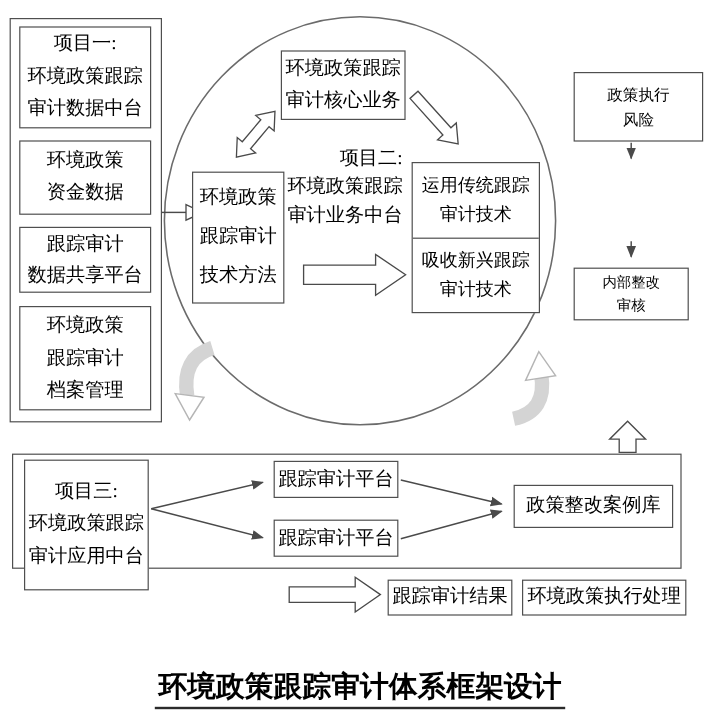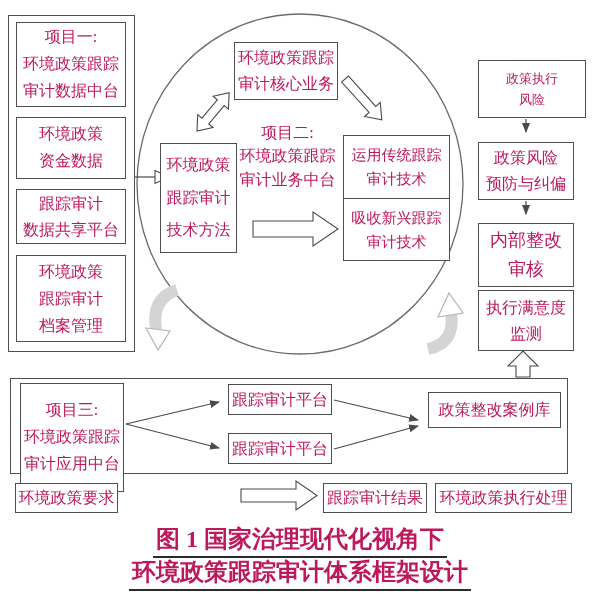--- a/index.html
+++ b/index.html
@@ -1,25 +1,25 @@
 <!DOCTYPE html>
 <html><head>
 <meta charset="utf-8">
 <style>
   *{box-sizing:border-box}
   body{margin:0;background:#ffffff}
   .stage{position:relative;width:600px;height:594px;background:#fff;
-         font-family:"Liberation Serif","DejaVu Serif",serif;color:#be185d;overflow:hidden}
+         font-family:"Liberation Serif","DejaVu Serif",serif;color:#000000;overflow:hidden}
   .layer{position:absolute;left:0;top:0}
   .box{position:absolute;border:1px solid #4f4f4f;background:#fff;
        display:flex;align-items:center;justify-content:center;text-align:center;
        white-space:pre-line;font-size:16px;line-height:1.6}
   .frame{position:absolute;border:1px solid #4f4f4f;background:transparent}
   .plain{position:absolute;display:flex;align-items:center;justify-content:center;
-         text-align:center;white-space:pre-line}
+         text-align:right;white-space:pre-line}
   .stack{position:absolute;border:1px solid #4f4f4f;background:#fff}
   .stack .cell{display:flex;align-items:center;justify-content:center;text-align:center;
                white-space:pre-line;font-size:15px;line-height:1.6;height:62px}
   .stack .cell + .cell{border-top:1px solid #4f4f4f}
   .caption{position:absolute;left:0;width:600px;text-align:center;font-weight:bold;font-size:24px}
   .caption span{display:inline-block;border-bottom:2px solid #2b2b2b;padding:0 3px 1px}
 </style>
 </head>
 <body>
 
@@ -85,39 +85,31 @@
 技术方法</div>
   <div class="stack" style="left:343px;top:135px;width:107px;height:126px">
     <div class="cell">运用传统跟踪
 审计技术</div>
     <div class="cell">吸收新兴跟踪
 审计技术</div>
   </div>
 
   <div class="box" style="left:478px;top:60px;width:108px;height:58px;font-size:13px;line-height:1.62">政策执行
 风险</div>
-  <div class="box" style="left:478px;top:142px;width:96px;height:58px;font-size:16px;line-height:1.62">政策风险
-预防与纠偏</div>
-  <div class="box" style="left:478px;top:223px;width:96px;height:64px;font-size:18px;line-height:1.62">内部整改
+  <div class="box" style="left:478px;top:223px;width:96px;height:44px;font-size:12px;line-height:1.62">内部整改
 审核</div>
-  <div class="box" style="left:478px;top:290px;width:96px;height:61px;font-size:16px;line-height:1.62">执行满意度
-监测</div>
 
   <div class="frame" style="left:10px;top:378px;width:558px;height:96px"></div>
   <div class="box" style="left:20px;top:383px;width:104px;height:109px;font-size:16px;line-height:1.68">项目三:
 环境政策跟踪
 审计应用中台</div>
   <div class="box" style="left:228px;top:384px;width:104px;height:31px">跟踪审计平台</div>
   <div class="box" style="left:228px;top:433px;width:104px;height:31px">跟踪审计平台</div>
-  <div class="box" style="left:428px;top:392px;width:133px;height:36px;font-size:16px">政策整改案例库</div>
+  <div class="box" style="left:428px;top:404px;width:133px;height:36px;font-size:16px">政策整改案例库</div>
 
-  <div class="box" style="left:15px;top:483px;width:103px;height:30px">环境政策要求</div>
   <div class="box" style="left:435px;top:483px;width:137px;height:30px">环境政策执行处理</div>
   <div class="box" style="left:323px;top:483px;width:104px;height:30px">跟踪审计结果</div>
 
-  <div class="caption" style="top:523px">
-    <span>图 1 国家治理现代化视角下</span>
-  </div>
   <div class="caption" style="top:556px">
     <span>环境政策跟踪审计体系框架设计</span>
   </div>
 
 </div>
 
 </body></html>

